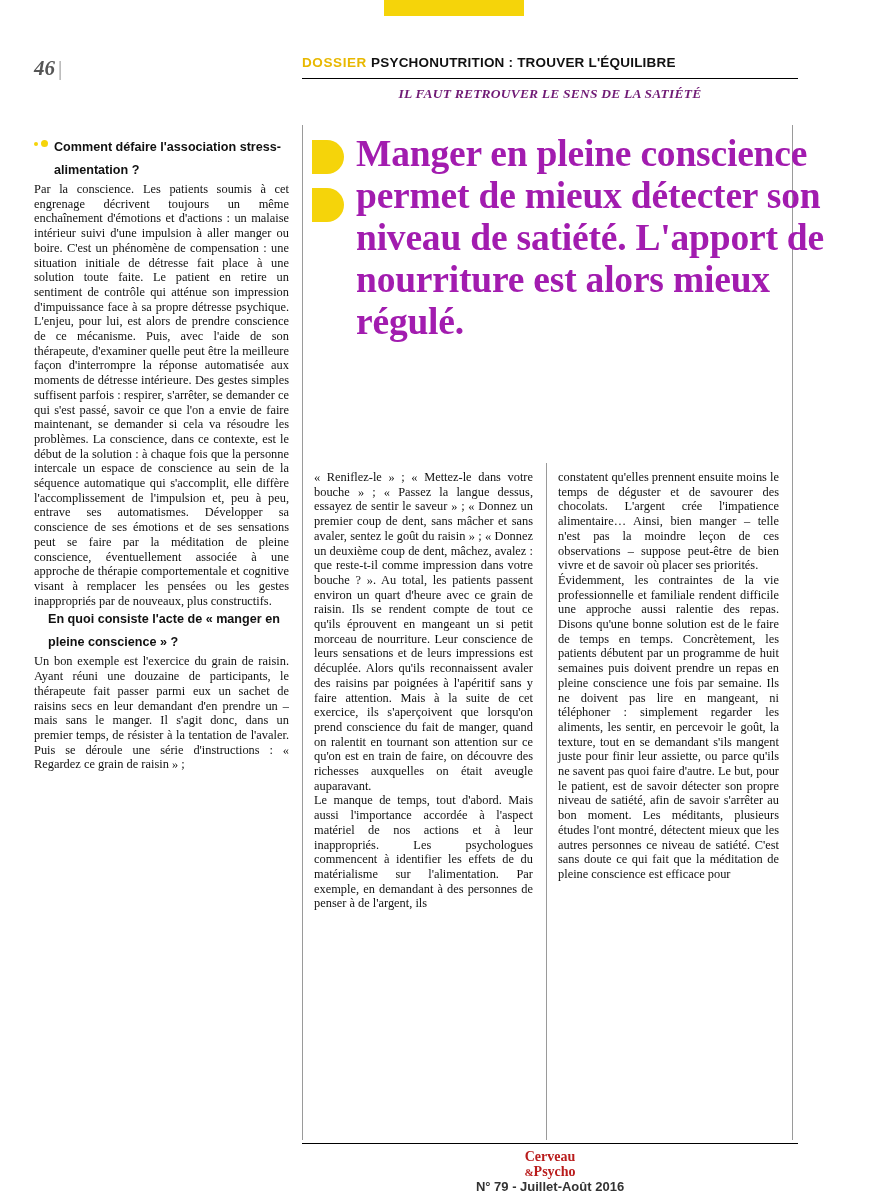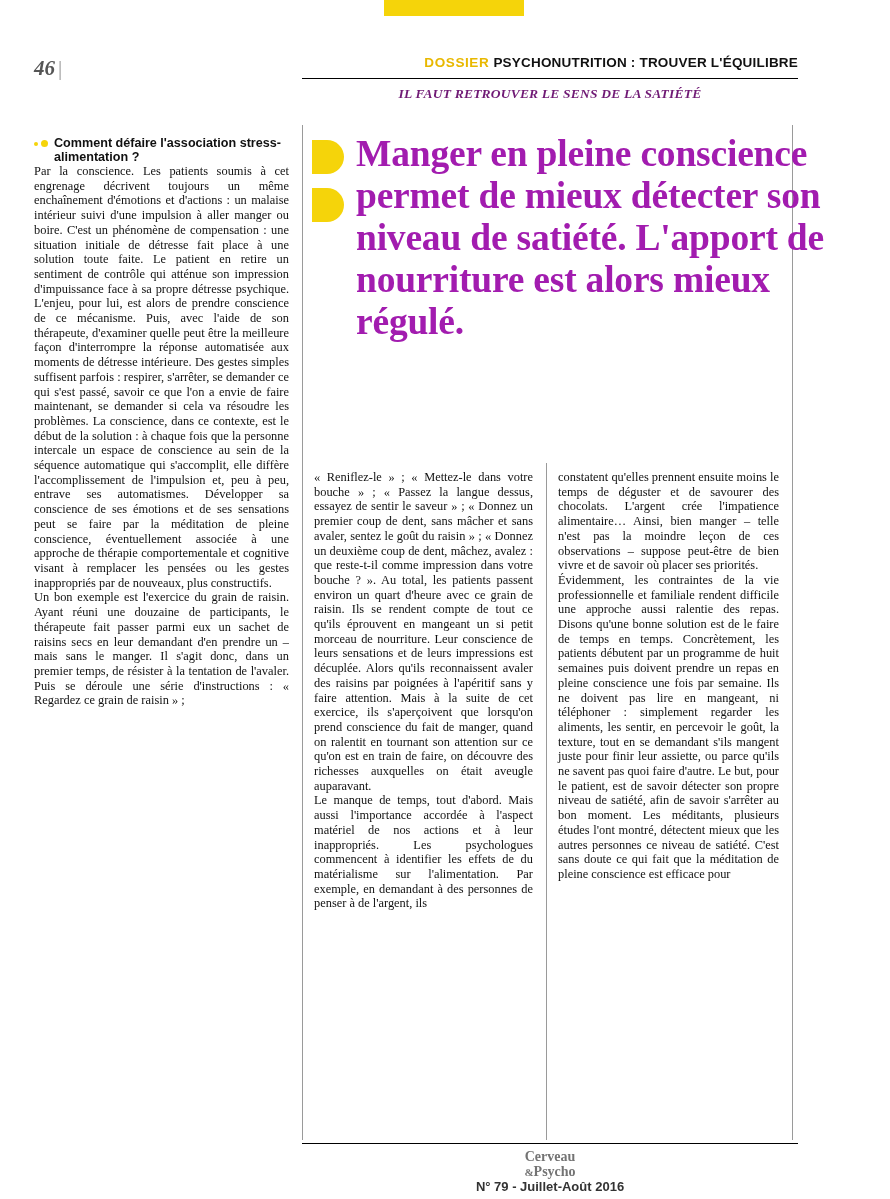--- a/index.html
+++ b/index.html
@@ -50,21 +50,21 @@
     top: 78px;
     width: 496px;
     height: 1px;
     background: #000;
   }
   .header-line {
     position: absolute;
     left: 302px;
     top: 55px;
     width: 496px;
-    text-align: right;
+    text-align: left;
     font-family: "Liberation Sans", sans-serif;
     font-size: 13.5px;
     font-weight: bold;
     letter-spacing: 0.3px;
   }
   .header-line .dossier {
     color: #e8b800;
     font-weight: bold;
     letter-spacing: 0.6px;
   }
@@ -123,21 +123,21 @@
     color: #111;
     hyphens: auto;
   }
   .col p { margin: 0; text-indent: 0; }
   .col p + p { margin-top: 0; }
 
   .subhead {
     font-family: "Liberation Sans", sans-serif;
     font-weight: bold;
     font-size: 12.6px;
-    line-height: 14px;
+    line-height: 23px;
     text-align: left;
     color: #111;
     margin: 0 0 4px 0;
   }
   .subhead.indent { padding-left: 20px; }
   .subhead.indent2 { padding-left: 14px; }
   .space-before { margin-top: 12px; }
 
   #col1 { left: 34px;  top: 136px; width: 255px; }
   #col2 { left: 314px; top: 470px; width: 219px; }
@@ -184,21 +184,21 @@
   .footer-logo {
     position: absolute;
     left: 302px;
     top: 1149px;
     width: 496px;
     text-align: center;
     font-family: "Liberation Serif", serif;
     font-weight: bold;
     font-size: 14px;
     line-height: 15px;
-    color: #737373;
+    color: #b91c1c;
   }
   .footer-logo .amp {
     font-size: 11px;
     letter-spacing: 0;
   }
   .footer-issue {
     position: absolute;
     left: 302px;
     top: 1179px;
     width: 496px;
@@ -237,20 +237,21 @@
 <div class="quote-mark">
   <span></span>
   <span></span>
 </div>
 
 <div class="headline">Manger en pleine conscience permet de mieux détecter son niveau de satiété. L'apport de nourriture est alors mieux régulé.</div>
 
 <div class="col" id="col1">
   <p class="subhead indent">Comment défaire l'association stress-alimentation ?</p>
   <p>Par la conscience. Les patients soumis à cet engrenage décrivent toujours un même enchaînement d'émotions et d'actions : un malaise intérieur suivi d'une impulsion à aller manger ou boire. C'est un phénomène de compensation : une situation initiale de détresse fait place à une solution toute faite. Le patient en retire un sentiment de contrôle qui atténue son impression d'impuissance face à sa propre détresse psychique. L'enjeu, pour lui, est alors de prendre conscience de ce mécanisme. Puis, avec l'aide de son thérapeute, d'examiner quelle peut être la meilleure façon d'interrompre la réponse automatisée aux moments de détresse intérieure. Des gestes simples suffisent parfois : respirer, s'arrêter, se demander ce qui s'est passé, savoir ce que l'on a envie de faire maintenant, se demander si cela va résoudre les problèmes. La conscience, dans ce contexte, est le début de la solution : à chaque fois que la personne intercale un espace de conscience au sein de la séquence automatique qui s'accomplit, elle diffère l'accomplissement de l'impulsion et, peu à peu, entrave ses automatismes. Développer sa conscience de ses émotions et de ses sensations peut se faire par la méditation de pleine conscience, éventuellement associée à une approche de thérapie comportementale et cognitive visant à remplacer les pensées ou les gestes inappropriés par de nouveaux, plus constructifs.</p>
+  <p class="subhead indent2 space-before">En quoi consiste l'acte de « manger en pleine conscience » ?</p>
   <p>Un bon exemple est l'exercice du grain de raisin. Ayant réuni une douzaine de participants, le thérapeute fait passer parmi eux un sachet de raisins secs en leur demandant d'en prendre un – mais sans le manger. Il s'agit donc, dans un premier temps, de résister à la tentation de l'avaler. Puis se déroule une série d'instructions : « Regardez ce grain de raisin » ;</p>
 </div>
 
 <div class="col" id="col2">
   <p>« Reniflez-le » ; « Mettez-le dans votre bouche » ; « Passez la langue dessus, essayez de sentir le saveur » ; « Donnez un premier coup de dent, sans mâcher et sans avaler, sentez le goût du raisin » ; « Donnez un deuxième coup de dent, mâchez, avalez : que reste-t-il comme impression dans votre bouche ? ». Au total, les patients passent environ un quart d'heure avec ce grain de raisin. Ils se rendent compte de tout ce qu'ils éprouvent en mangeant un si petit morceau de nourriture. Leur conscience de leurs sensations et de leurs impressions est décuplée. Alors qu'ils reconnaissent avaler des raisins par poignées à l'apéritif sans y faire attention. Mais à la suite de cet exercice, ils s'aperçoivent que lorsqu'on prend conscience du fait de manger, quand on ralentit en tournant son attention sur ce qu'on est en train de faire, on découvre des richesses auxquelles on était aveugle auparavant.</p>
   <p>Le manque de temps, tout d'abord. Mais aussi l'importance accordée à l'aspect matériel de nos actions et à leur inappropriés. Les psychologues commencent à identifier les effets de du matérialisme sur l'alimentation. Par exemple, en demandant à des personnes de penser à de l'argent, ils</p>
 </div>
 
 <div class="col" id="col3">
   <p>constatent qu'elles prennent ensuite moins le temps de déguster et de savourer des chocolats. L'argent crée l'impatience alimentaire… Ainsi, bien manger – telle n'est pas la moindre leçon de ces observations – suppose peut-être de bien vivre et de savoir où placer ses priorités.</p>

